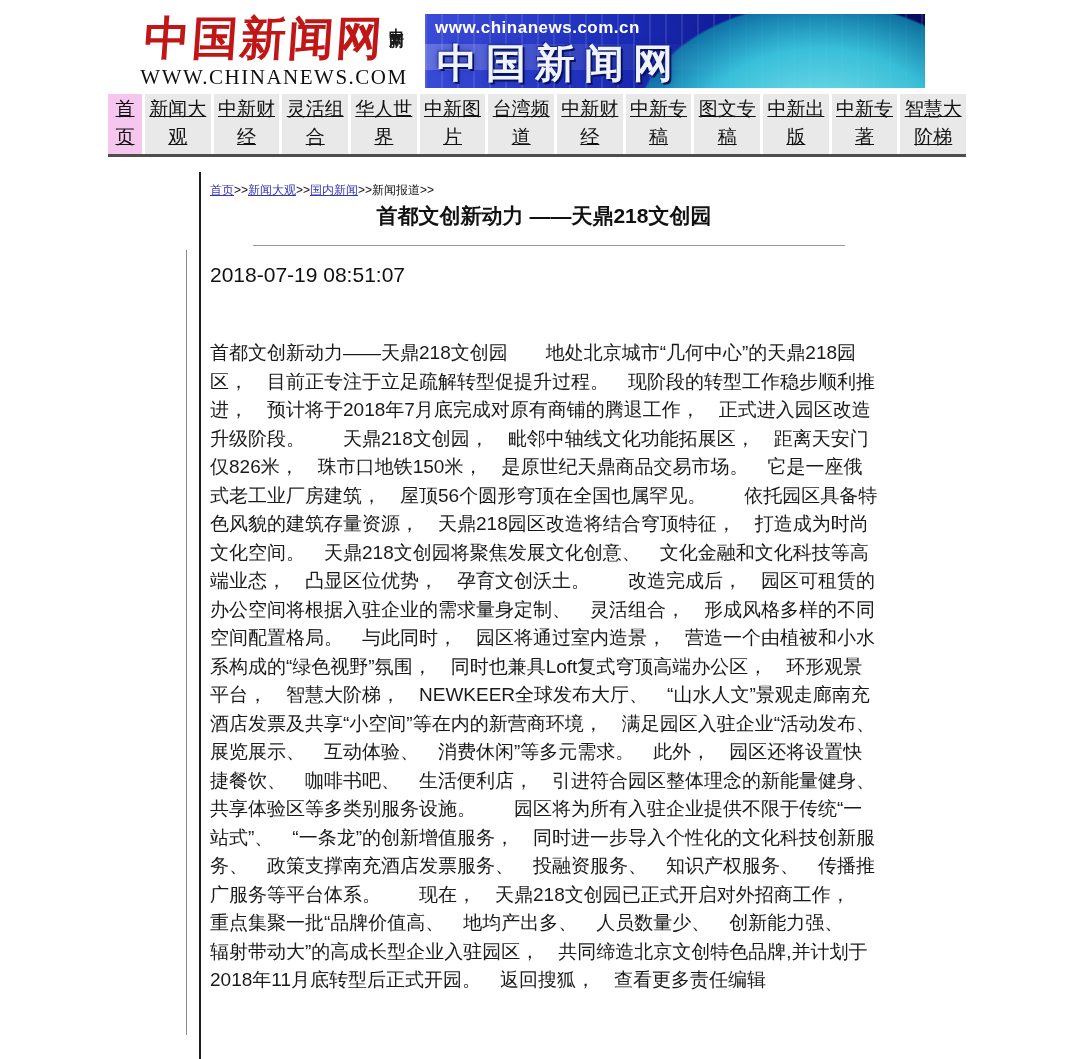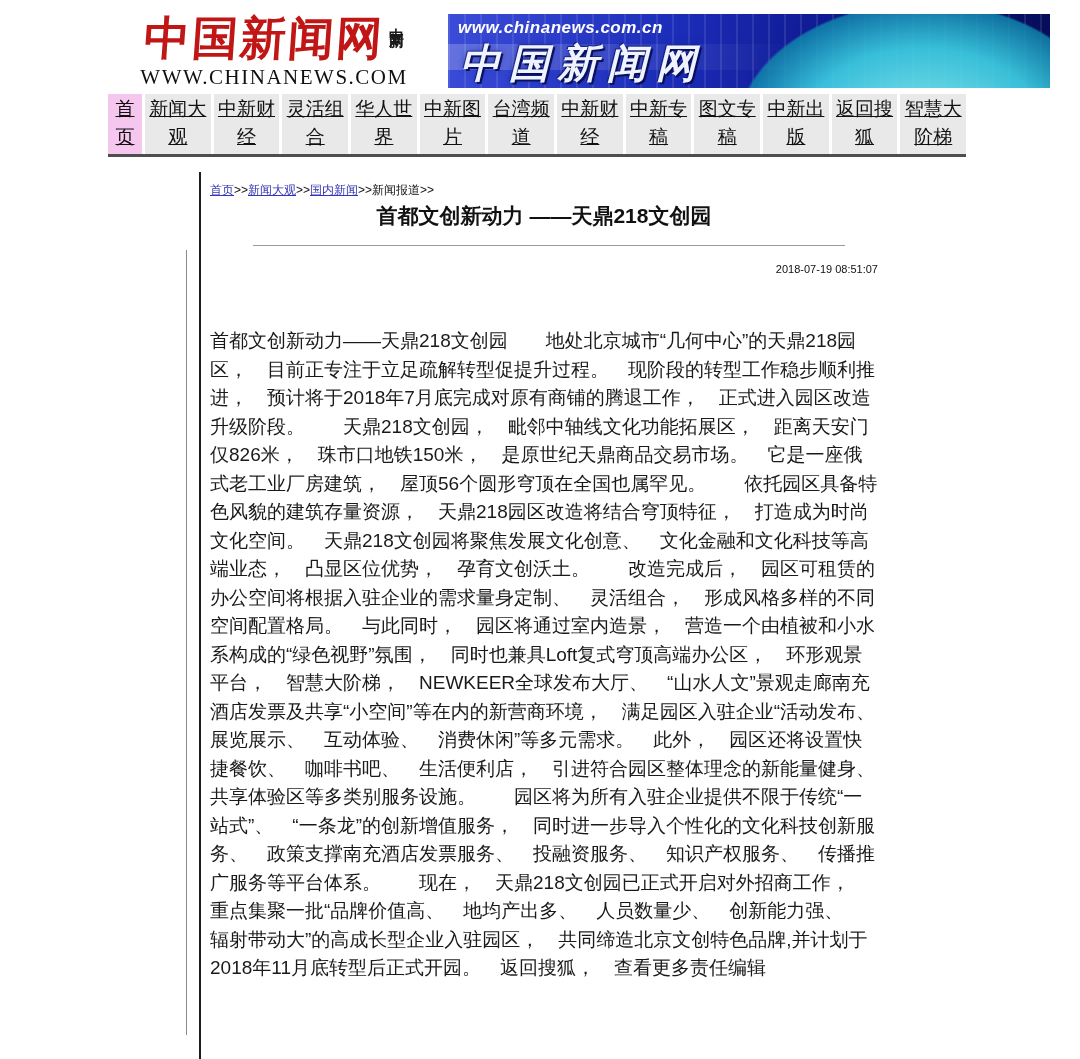--- a/index.html
+++ b/index.html
@@ -7,26 +7,25 @@
   body { font-family:"Liberation Sans","DejaVu Sans",sans-serif; }
   .page { position:relative; width:1080px; height:1059px; background:#fff; overflow:hidden; margin:0 auto; }
 
   
   .logo-block { position:absolute; left:124px; top:12px; width:300px; text-align:center; cursor:pointer; }
   .logo-row { display:flex; align-items:flex-start; justify-content:center; }
   .logo-cn { font-family:"DejaVu Serif","Liberation Serif",serif; font-weight:bold; font-size:46px; line-height:52px; color:#c01616; letter-spacing:2px; transform:skewX(-4deg); }
   .logo-side { writing-mode:vertical-rl; font-size:15px; font-weight:bold; color:#1a1a1a; margin-left:5px; margin-top:4px; letter-spacing:3px; line-height:1.05; }
   .logo-url { font-family:"Liberation Serif","DejaVu Serif",serif; font-size:21px; color:#101010; letter-spacing:1.5px; margin-top:1px; }
 
-  .banner { position:absolute; left:448px; top:14px; width:602px; height:74px; overflow:hidden;
+  .banner { position:absolute; left:425px; top:14px; width:500px; height:74px; overflow:hidden;
     background:
       radial-gradient(ellipse 310px 220px at 79% 165%, rgba(150,245,245,0.95) 0%, rgba(60,205,225,0.92) 40%, rgba(15,130,170,0.85) 60%, rgba(10,40,120,0) 61%),
       repeating-linear-gradient(90deg, rgba(255,255,255,0.10) 0 2px, rgba(255,255,255,0) 2px 16px),
       linear-gradient(100deg, #3a4cd8 0%, #1b2cb8 38%, #0a1280 72%, #070d58 100%);
-    font-style: italic;
   }
   .banner::after { content:""; position:absolute; left:0; top:30px; width:58%; height:26px;
       background:linear-gradient(90deg, rgba(255,255,255,0.22), rgba(255,255,255,0)); }
   .banner-url { position:absolute; top:4px; left:10px; font-size:17px; font-weight:bold; color:#ffffff; letter-spacing:0.5px; z-index:2; }
   .banner-title { position:absolute; top:22px; left:12px; font-size:40px; font-weight:bold; color:#eef3ff; letter-spacing:9px; z-index:2;
       text-shadow:2px 2px 0 rgba(8,16,88,0.95), -1px -1px 0 rgba(8,16,88,0.6), 0 0 6px rgba(20,40,160,0.8); }
 
   
   .topnav { position:absolute; left:108px; top:94px; width:858px; display:flex; gap:3px;
       border-bottom:3px solid #4e4e4e; }
@@ -38,21 +37,21 @@
   .vline-main  { position:absolute; left:199px; top:172px; bottom:0;   width:2px; background:#1c1c1c; }
   .vline-outer { position:absolute; left:186px; top:250px; bottom:24px; width:1px; background:#8a8a8a; }
 
   
   .main { position:absolute; left:210px; top:178px; width:668px; color:#1a1a1a; }
   .breadcrumb { font-size:12px; line-height:24px; color:#111; }
   .breadcrumb a { color:#3535b5; text-decoration:underline; cursor:pointer; }
   .breadcrumb .sep, .breadcrumb .current { color:#111; text-decoration:none; }
   .article-title { text-align:center; font-size:21px; font-weight:bold; color:#111; }
   .title-rule { border:none; border-top:1px solid #9a9a9a; margin:15px 33px 0 43px; }
-  .article-date { margin-top:17px; text-align:right; font-size:11px; color:#101010; }
+  .article-date { margin-top:17px; text-align:left; font-size:21px; color:#101010; }
   .article-lead { margin-top:24px; font-size:19px; line-height:1.55; text-indent:2em; color:#1a1a1a; }
   .article-body { margin-top:52px; font-size:19px; line-height:1.5; color:#1a1a1a; }
 </style>
 </head>
 <body>
 
 <div class="page">
 
   <div class="logo-block">
     <div class="logo-row">
@@ -72,21 +71,21 @@
     <a>新闻大观</a>
     <a>中新财经</a>
     <a>灵活组合</a>
     <a>华人世界</a>
     <a>中新图片</a>
     <a>台湾频道</a>
     <a>中新财经</a>
     <a>中新专稿</a>
     <a>图文专稿</a>
     <a>中新出版</a>
-    <a>返回搜狐</a>
+    <a>中新专著</a>
     <a>智慧大阶梯</a>
   </nav>
 
   <div class="vline-main"></div>
   <div class="vline-outer"></div>
 
   <main class="main">
 
     <div class="breadcrumb">
       <a>首页</a><span class="sep">&gt;&gt;</span><a>新闻大观</a><span class="sep">&gt;&gt;</span><a>国内新闻</a><span class="sep">&gt;&gt;</span><span class="current">新闻报道</span><span class="sep">&gt;&gt;</span>

